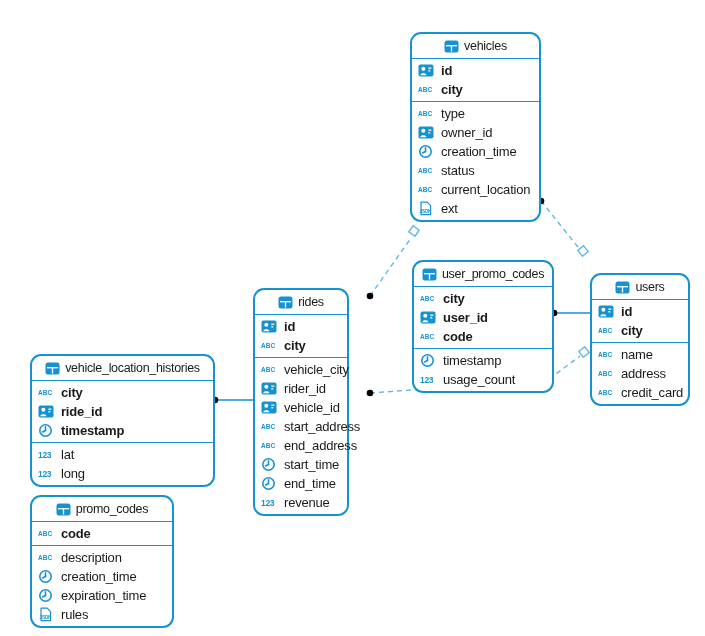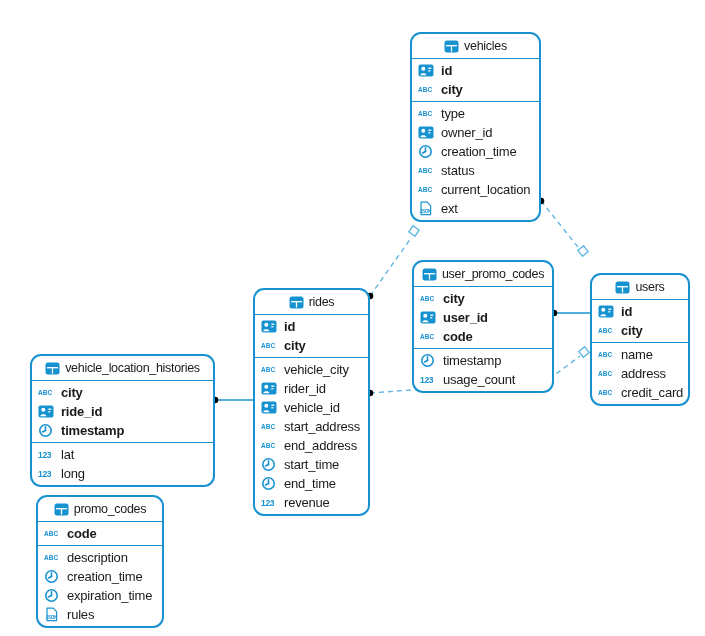--- a/index.html
+++ b/index.html
@@ -286,21 +286,21 @@
             <span class="flabel">address</span>
           </div>
           <div class="frow">
             <span class="ficon">
               <span class="txt-icon">ABC</span>
             </span>
             <span class="flabel">credit_card</span>
           </div>
         </div>
       </div>
-      <div class="tbl" style="left: 253px; top: 288px; width: 117px;">
+      <div class="tbl" style="left: 253px; top: 288px; width: 96px;">
         <div class="tbl-header">
           <span class="ficon" style="width: auto; min-width: 0px;">
             <svg width="15" height="13" viewBox="0 0 15 13">
       <rect x="0.5" y="0.5" width="14" height="12" rx="2.5" fill="#1792d1"></rect>
       <line x1="2" y1="5.7" x2="13" y2="5.7" stroke="#fff" stroke-width="1.3"></line>
       <line x1="7.5" y1="5.7" x2="7.5" y2="11.5" stroke="#fff" stroke-width="1.3"></line>
     </svg>
           </span>
           <span>rides</span>
         </div>
@@ -444,21 +444,21 @@
             <span class="flabel">lat</span>
           </div>
           <div class="frow">
             <span class="ficon">
               <span class="num-icon">123</span>
             </span>
             <span class="flabel">long</span>
           </div>
         </div>
       </div>
-      <div class="tbl" style="left: 36px; top: 495px; width: 128px;">
+      <div class="tbl" style="left: 30px; top: 495px; width: 144px;">
         <div class="tbl-header">
           <span class="ficon" style="width: auto; min-width: 0px;">
             <svg width="15" height="13" viewBox="0 0 15 13">
       <rect x="0.5" y="0.5" width="14" height="12" rx="2.5" fill="#1792d1"></rect>
       <line x1="2" y1="5.7" x2="13" y2="5.7" stroke="#fff" stroke-width="1.3"></line>
       <line x1="7.5" y1="5.7" x2="7.5" y2="11.5" stroke="#fff" stroke-width="1.3"></line>
     </svg>
           </span>
           <span>promo_codes</span>
         </div>

